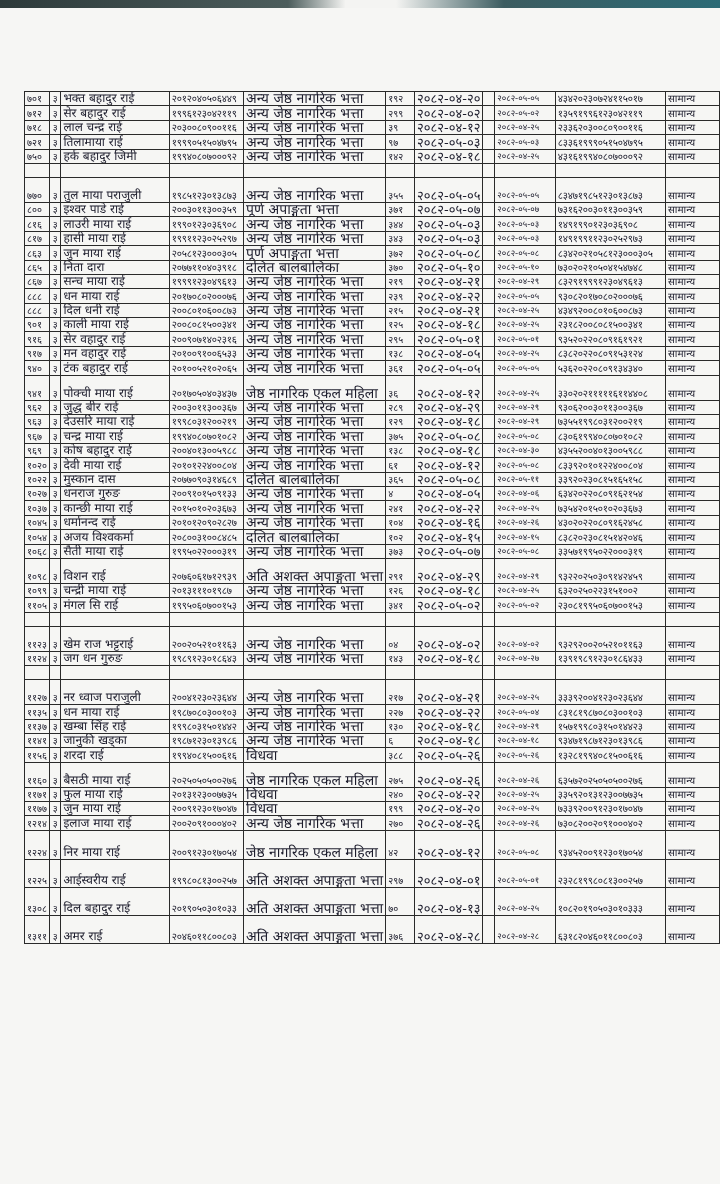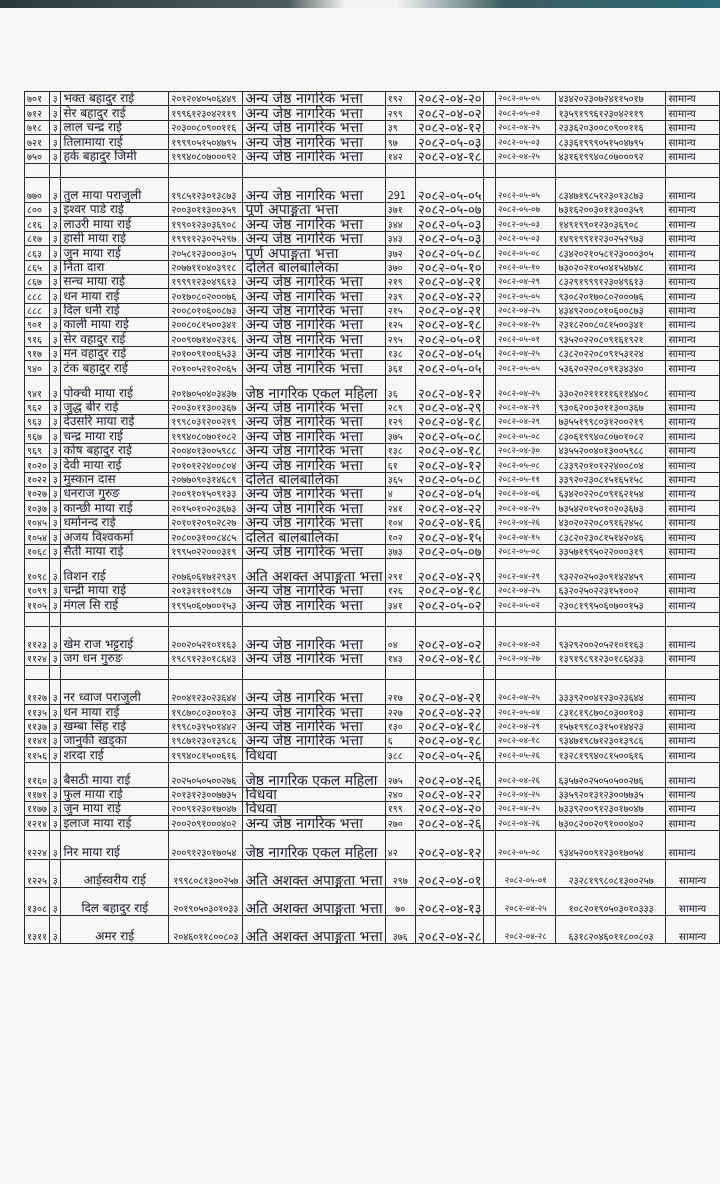--- a/index.html
+++ b/index.html
@@ -25,21 +25,21 @@
   }
   table.ledger td {
     border:1.2px solid #2a2a2a;
     padding:0 2px;
     white-space:nowrap; overflow:hidden;
     vertical-align:bottom;
     height:13.4px; line-height:13px;
   }
   table.ledger tr.tall td { height:24px; }
   table.ledger tr.tall2 td { height:28px; }
-  table.ledger tr.tall3 td { height:27px;text-align:center; }
+  table.ledger tr.tall3 td { height:27px; }
   td.c-sn { width:20px; }
   td.c-w { width:8px; text-align:center; }
   td.c-name { width:130px; font-size:12px; }
   td.c-id { width:74px; font-size:10px; letter-spacing:-0.2px;margin-left:36px; }
   td.c-type { width:100px; font-size:14px; white-space:normal; line-height:11px; }
   td.c-num { width:33px; }
   td.c-d1 { width:60px; font-size:13px; }
   td.c-blank { width:14px; }
   td.c-d2 { width:70px; font-size:8.6px; }
   td.c-acc { width:116px; font-size:10px; letter-spacing:-0.2px; }
@@ -131,21 +131,21 @@
         <td class="c-d2"></td>
         <td class="c-acc"></td>
         <td class="c-cat"></td>
       </tr>
       <tr class="tall">
         <td class="c-sn">७७०</td>
         <td class="c-w">३</td>
         <td class="c-name">तुल माया पराजुली</td>
         <td class="c-id">१९८५१२३०१३८७३</td>
         <td class="c-type">अन्य जेष्ठ नागरिक भत्ता</td>
-        <td class="c-num">291</td>
+        <td class="c-num">३५५</td>
         <td class="c-d1">२०८२-०५-०५</td>
         <td class="c-blank"></td>
         <td class="c-d2">२०८२-०५-०५</td>
         <td class="c-acc">८३४७१९८५१२३०१३८७३</td>
         <td class="c-cat">सामान्य</td>
       </tr>
       <tr>
         <td class="c-sn">८००</td>
         <td class="c-w">३</td>
         <td class="c-name">इश्वर पाडे राई</td>

